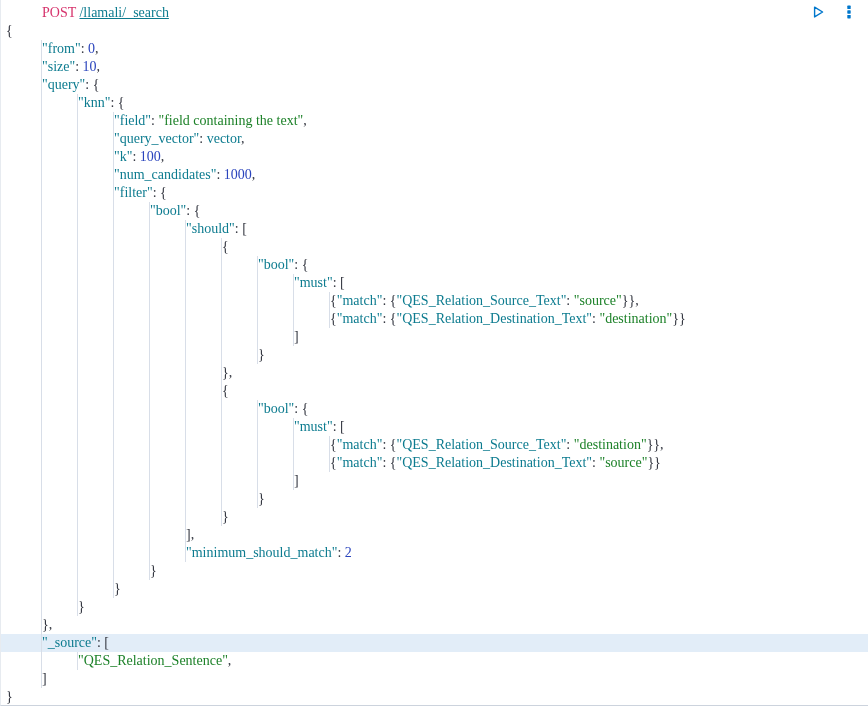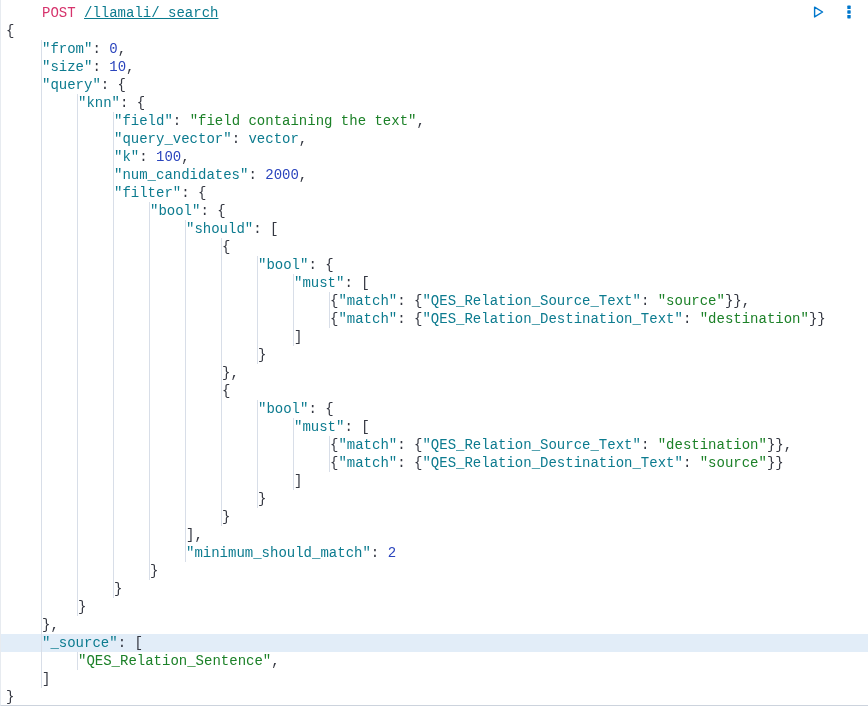--- a/index.html
+++ b/index.html
@@ -6,21 +6,21 @@
   .console {
     position: relative;
     width: 868px;
     height: 706px;
     box-sizing: border-box;
     background: #fff;
     border-left: 1px solid #e7ebf0;
     border-bottom: 1px solid #ccd3dd;
     padding: 4px 0 0 5px;
     overflow: hidden;
-    font-family: Liberation Mono, monospace;
+    font-family: Liberation Serif, serif;
     font-size: 14px;
     color: var(--c-punct, #343741);
   }
   .line {
     height: 18px;
     line-height: 18px;
     white-space: pre;
     font-family: inherit;
   }
   .line.hl {
@@ -78,21 +78,21 @@
   <div>
       <div class="line"><span class="sp"></span><span class="tk-method">POST</span><span class="tk-plain"> </span><span class="tk-url">/llamali/_search</span></div>
       <div class="line"><span class="tk-punct">{</span></div>
       <div class="line"><span class="g"></span><span class="tk-key">"from"</span><span class="tk-punct">: </span><span class="tk-number">0</span><span class="tk-punct">,</span></div>
       <div class="line"><span class="g"></span><span class="tk-key">"size"</span><span class="tk-punct">: </span><span class="tk-number">10</span><span class="tk-punct">,</span></div>
       <div class="line"><span class="g"></span><span class="tk-key">"query"</span><span class="tk-punct">: {</span></div>
       <div class="line"><span class="g"></span><span class="g"></span><span class="tk-key">"knn"</span><span class="tk-punct">: {</span></div>
       <div class="line"><span class="g"></span><span class="g"></span><span class="g"></span><span class="tk-key">"field"</span><span class="tk-punct">: </span><span class="tk-string">"field containing the text"</span><span class="tk-punct">,</span></div>
       <div class="line"><span class="g"></span><span class="g"></span><span class="g"></span><span class="tk-key">"query_vector"</span><span class="tk-punct">: </span><span class="tk-ident">vector</span><span class="tk-punct">,</span></div>
       <div class="line"><span class="g"></span><span class="g"></span><span class="g"></span><span class="tk-key">"k"</span><span class="tk-punct">: </span><span class="tk-number">100</span><span class="tk-punct">,</span></div>
-      <div class="line"><span class="g"></span><span class="g"></span><span class="g"></span><span class="tk-key">"num_candidates"</span><span class="tk-punct">: </span><span class="tk-number">2000</span><span class="tk-punct">,</span></div>
+      <div class="line"><span class="g"></span><span class="g"></span><span class="g"></span><span class="tk-key">"num_candidates"</span><span class="tk-punct">: </span><span class="tk-number">1000</span><span class="tk-punct">,</span></div>
       <div class="line"><span class="g"></span><span class="g"></span><span class="g"></span><span class="tk-key">"filter"</span><span class="tk-punct">: {</span></div>
       <div class="line"><span class="g"></span><span class="g"></span><span class="g"></span><span class="g"></span><span class="tk-key">"bool"</span><span class="tk-punct">: {</span></div>
       <div class="line"><span class="g"></span><span class="g"></span><span class="g"></span><span class="g"></span><span class="g"></span><span class="tk-key">"should"</span><span class="tk-punct">: [</span></div>
       <div class="line"><span class="g"></span><span class="g"></span><span class="g"></span><span class="g"></span><span class="g"></span><span class="g"></span><span class="tk-punct">{</span></div>
       <div class="line"><span class="g"></span><span class="g"></span><span class="g"></span><span class="g"></span><span class="g"></span><span class="g"></span><span class="g"></span><span class="tk-key">"bool"</span><span class="tk-punct">: {</span></div>
       <div class="line"><span class="g"></span><span class="g"></span><span class="g"></span><span class="g"></span><span class="g"></span><span class="g"></span><span class="g"></span><span class="g"></span><span class="tk-key">"must"</span><span class="tk-punct">: [</span></div>
       <div class="line"><span class="g"></span><span class="g"></span><span class="g"></span><span class="g"></span><span class="g"></span><span class="g"></span><span class="g"></span><span class="g"></span><span class="g"></span><span class="tk-punct">{</span><span class="tk-key">"match"</span><span class="tk-punct">: {</span><span class="tk-key">"QES_Relation_Source_Text"</span><span class="tk-punct">: </span><span class="tk-string">"source"</span><span class="tk-punct">}},</span></div>
       <div class="line"><span class="g"></span><span class="g"></span><span class="g"></span><span class="g"></span><span class="g"></span><span class="g"></span><span class="g"></span><span class="g"></span><span class="g"></span><span class="tk-punct">{</span><span class="tk-key">"match"</span><span class="tk-punct">: {</span><span class="tk-key">"QES_Relation_Destination_Text"</span><span class="tk-punct">: </span><span class="tk-string">"destination"</span><span class="tk-punct">}}</span></div>
       <div class="line"><span class="g"></span><span class="g"></span><span class="g"></span><span class="g"></span><span class="g"></span><span class="g"></span><span class="g"></span><span class="g"></span><span class="tk-punct">]</span></div>
       <div class="line"><span class="g"></span><span class="g"></span><span class="g"></span><span class="g"></span><span class="g"></span><span class="g"></span><span class="g"></span><span class="tk-punct">}</span></div>

